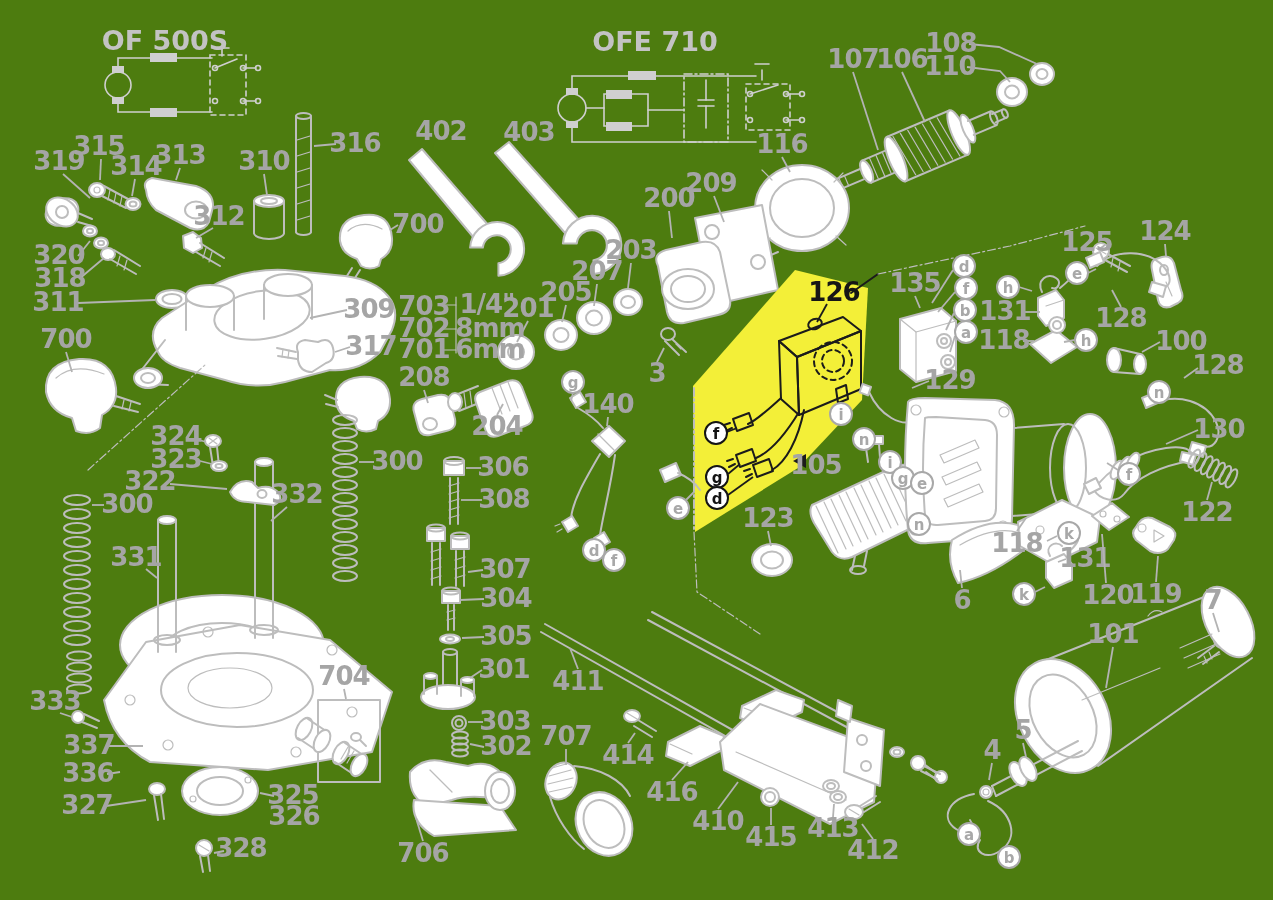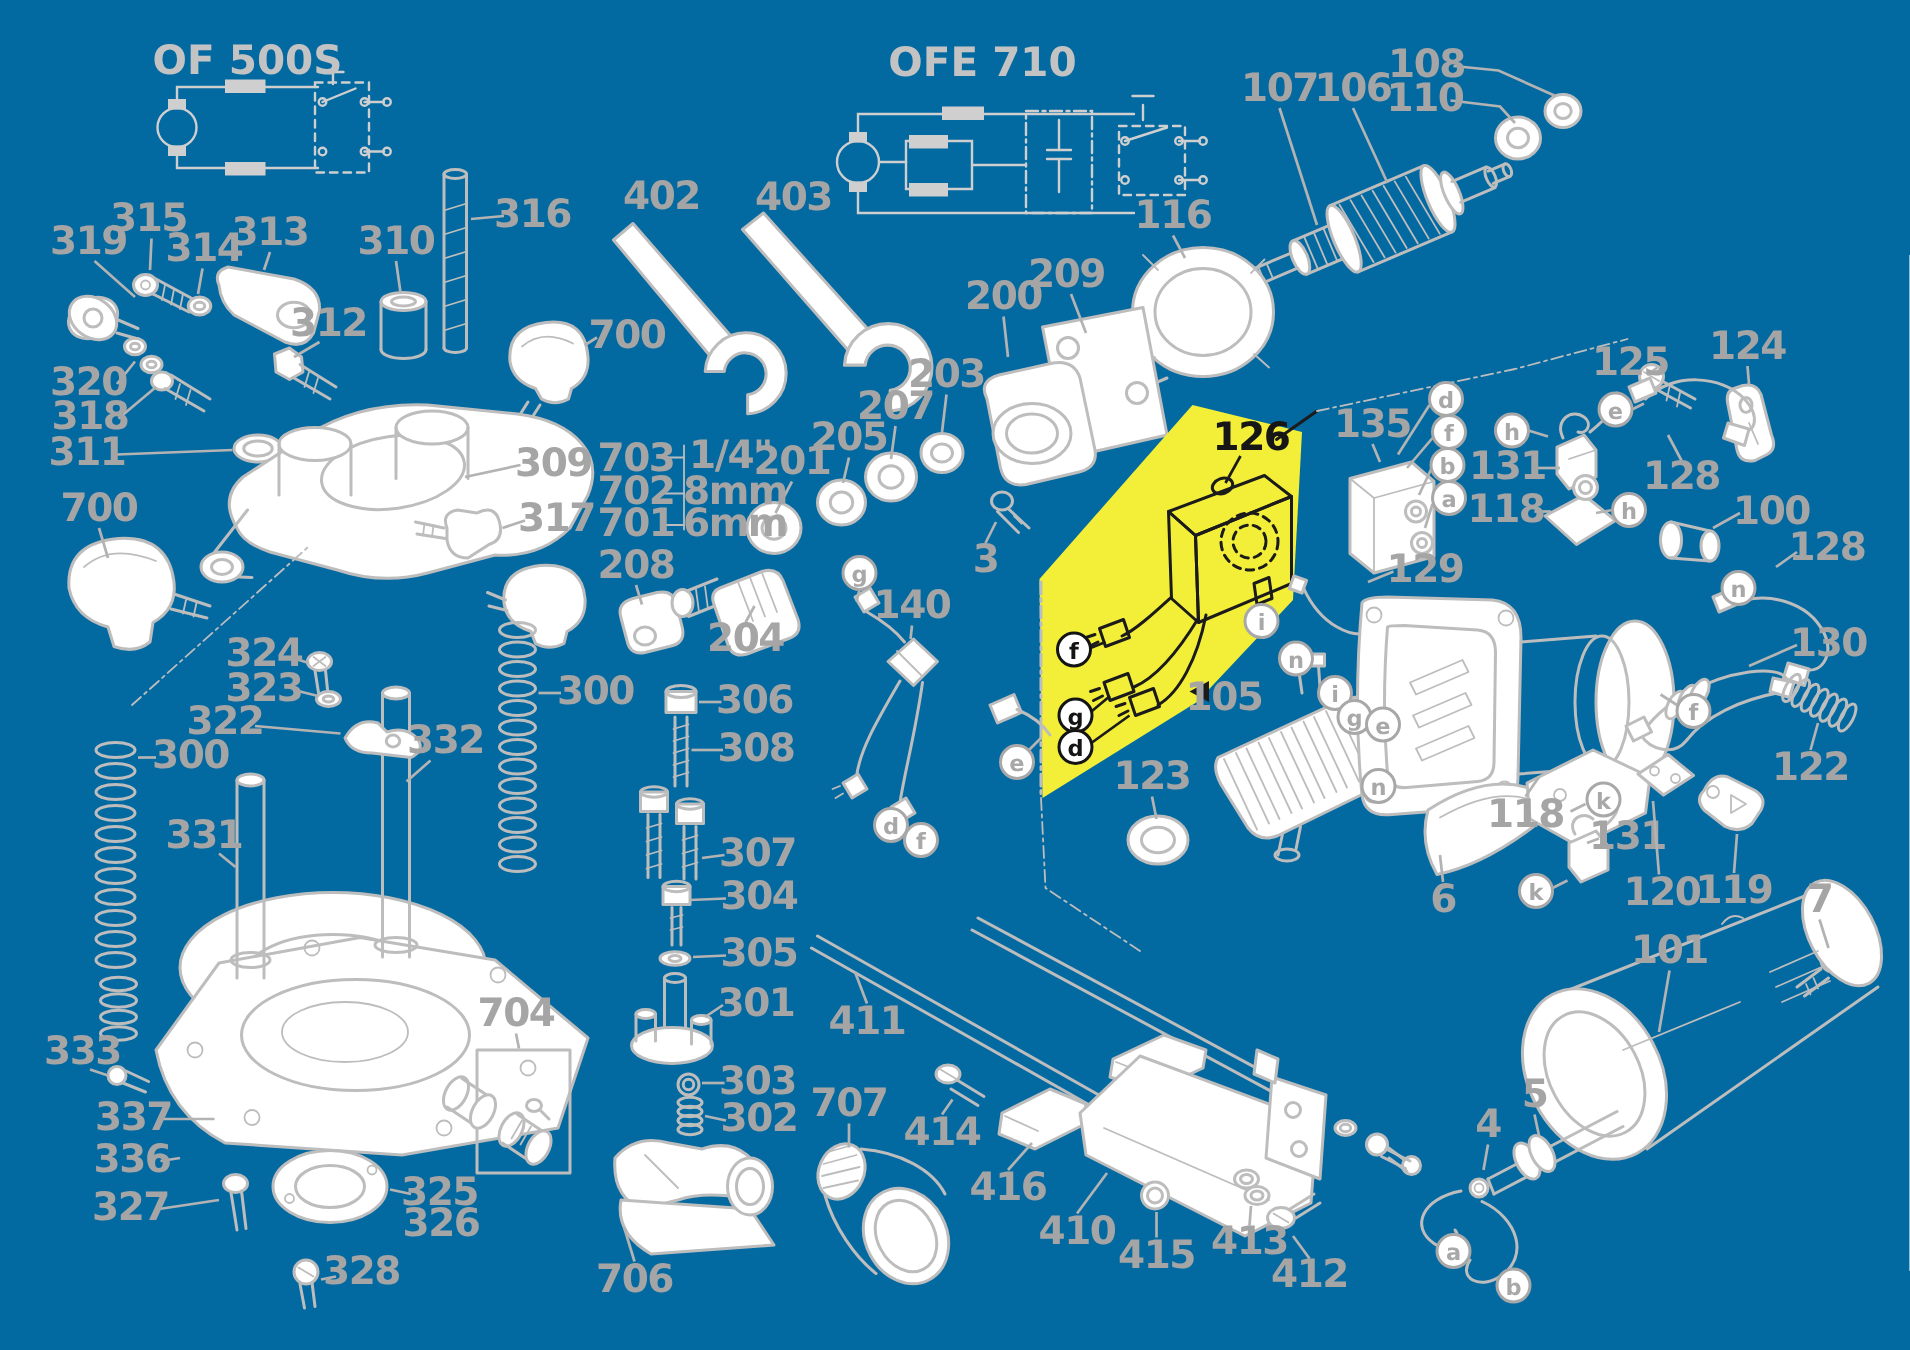--- a/index.html
+++ b/index.html
@@ -1,16 +1,16 @@
 <!DOCTYPE html>
 <html><head>
 <meta charset="utf-8">
 <style>
   html,body{margin:0;padding:0;background:#ffffff;}
-  .stage{position:relative;width:1273px;height:900px;background:#0369a1;overflow:hidden;
+  .stage{position:relative;width:1273px;height:900px;background:#4d7c0f;overflow:hidden;
          font-family:"DejaVu Sans","Liberation Sans",sans-serif;}
   svg#art{position:absolute;left:0;top:0;}
   
   #art .g{stroke:#bdbdbd;fill:none;stroke-width:2;stroke-linecap:round;stroke-linejoin:round;}
   #art .wf{fill:#ffffff;}
   #art .lt{stroke:#cfcfcf;fill:none;stroke-width:1.6;stroke-linecap:round;}
   #art .ltf{fill:#cfcfcf;stroke:none;}
   #art .thin{stroke-width:1.2;}
   #art .dash{stroke-dasharray:5 4;}
   #art .ddash{stroke-dasharray:8 3 2 3;}

